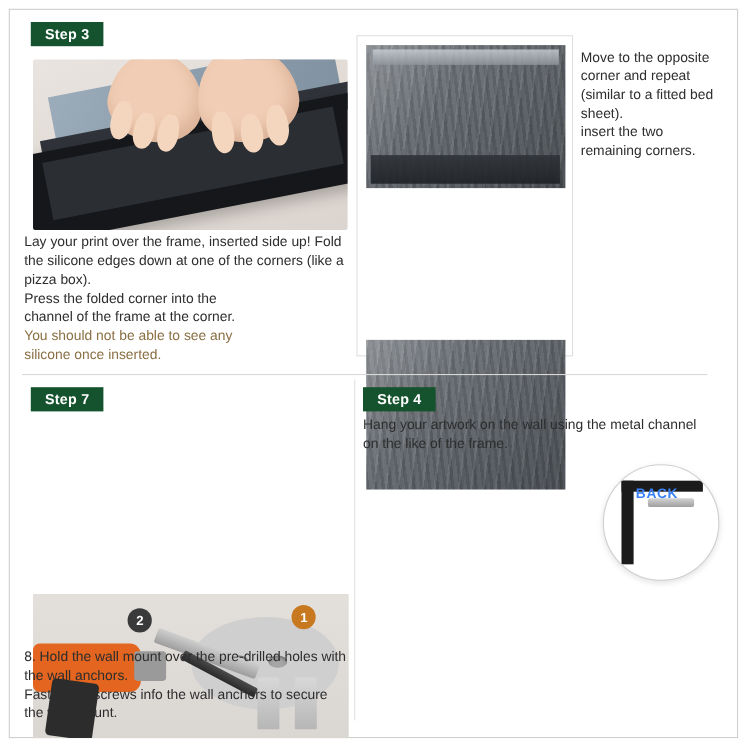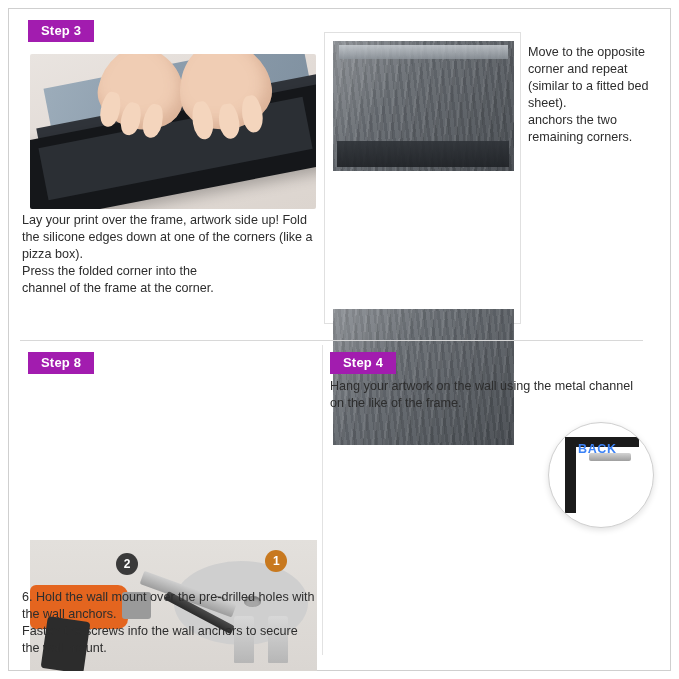--- a/index.html
+++ b/index.html
@@ -27,21 +27,21 @@
     top: 8px;
     width: 663px;
     height: 663px;
     border: 1px solid #cfcfcf;
     box-sizing: border-box;
   }
 
   
   .badge {
     display: inline-block;
-    background: #a21caf;
+    background: #14532d;
     color: #ffffff;
     font-size: 13px;
     font-weight: bold;
     padding: 4px 13px 5px 13px;
     letter-spacing: 0.2px;
     line-height: 1;
   }
 
   
   .abs { position: absolute; box-sizing: border-box; }
@@ -251,61 +251,63 @@
       <div class="finger" style="left:34%; top:70%; width:22%; height:40%;"></div>
       <div class="finger" style="left:60%; top:66%; width:22%; height:42%;"></div>
     </div>
     <div class="hand h2">
       <div class="finger" style="left:10%; top:64%; width:22%; height:44%;"></div>
       <div class="finger" style="left:38%; top:72%; width:22%; height:40%;"></div>
       <div class="finger" style="left:64%; top:66%; width:22%; height:42%;"></div>
     </div>
   </div>
 
-  <div class="abs body-text" style="left:22px; top:212px; width:300px;">Lay your print over the frame, artwork side up! Fold the silicone edges down at one of the corners (like a pizza box).
+  <div class="abs body-text" style="left:22px; top:212px; width:300px;">Lay your print over the frame, inserted side up! Fold the silicone edges down at one of the corners (like a pizza box).
 Press the folded corner into the
 channel of the frame at the corner.</div>
+  <div class="abs warn-text" style="left:22px; top:297px; width:300px;">You should not be able to see any
+silicone once inserted.</div>
 
   <div class="abs" style="left:324px; top:32px; width:197px; height:292px; border:1px solid #e0e0e0; background:#fff;">
     <div class="abs photo art" style="left:8px; top:8px; width:181px; height:130px;">
       <div class="art-sheen"></div>
       <div class="abs" style="left:6px; top:4px; width:169px; height:14px; background:linear-gradient(180deg,#cdd2d7,#8e959c); opacity:.8;"></div>
       <div class="abs" style="left:4px; top:100px; width:172px; height:26px; background:linear-gradient(180deg,#2f3338,#1e2125); opacity:.9;"></div>
     </div>
     <div class="abs photo art" style="left:8px; top:146px; width:181px; height:136px;">
       <div class="art-sheen"></div>
     </div>
   </div>
 
   <div class="abs body-text" style="left:528px; top:44px; width:122px;">Move to the opposite corner and repeat (similar to a fitted bed sheet).
-anchors the two remaining corners.</div>
+insert the two remaining corners.</div>
 
   <div class="sep" style="top:340px;"></div>
 
   <div class="abs" style="left:28px; top:352px;">
-    <span class="badge">Step 8</span>
+    <span class="badge">Step 7</span>
   </div>
 
   <div class="abs photo p4" style="left:22px; top:377px; width:287px; height:131px;">
     <div class="circle-grey">
       <div class="hole" style="left:26%; top:42%;"></div>
       <div class="hole" style="left:52%; top:42%;"></div>
     </div>
     <div class="anchor" style="right:22%;"></div>
     <div class="anchor" style="right:10%;"></div>
     <div class="drill-body"></div>
     <div class="drill-grip"></div>
     <div class="drill-chuck"></div>
     <div class="mount-bar"></div>
     <div class="screw"></div>
     <div class="num-circle num-2" style="left:30%; top:10%;">2</div>
     <div class="num-circle num-1" style="left:82%; top:8%;">1</div>
   </div>
 
-  <div class="abs body-text" style="left:22px; top:589px; width:295px;">6. Hold the wall mount over the pre-drilled holes with the wall anchors.
+  <div class="abs body-text" style="left:22px; top:589px; width:295px;">8. Hold the wall mount over the pre-drilled holes with the wall anchors.
 Fasten the screws info the wall anchors to secure the wall mount.</div>
 
   <div class="abs" style="left:322px; top:345px; width:1px; height:310px; background:#e2e2e2;"></div>
 
   <div class="abs" style="left:330px; top:352px;">
     <span class="badge">Step 4</span>
   </div>
 
   <div class="abs body-text" style="left:330px; top:378px; width:320px;">Hang your artwork on the wall using the metal channel on the like of the frame.</div>
 

